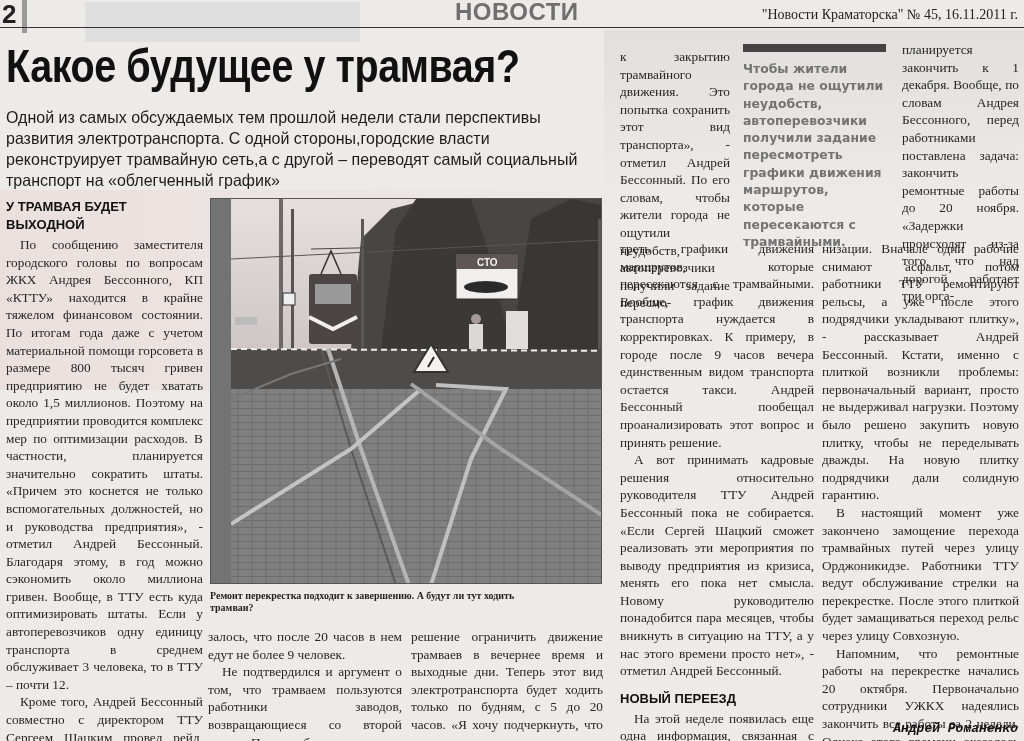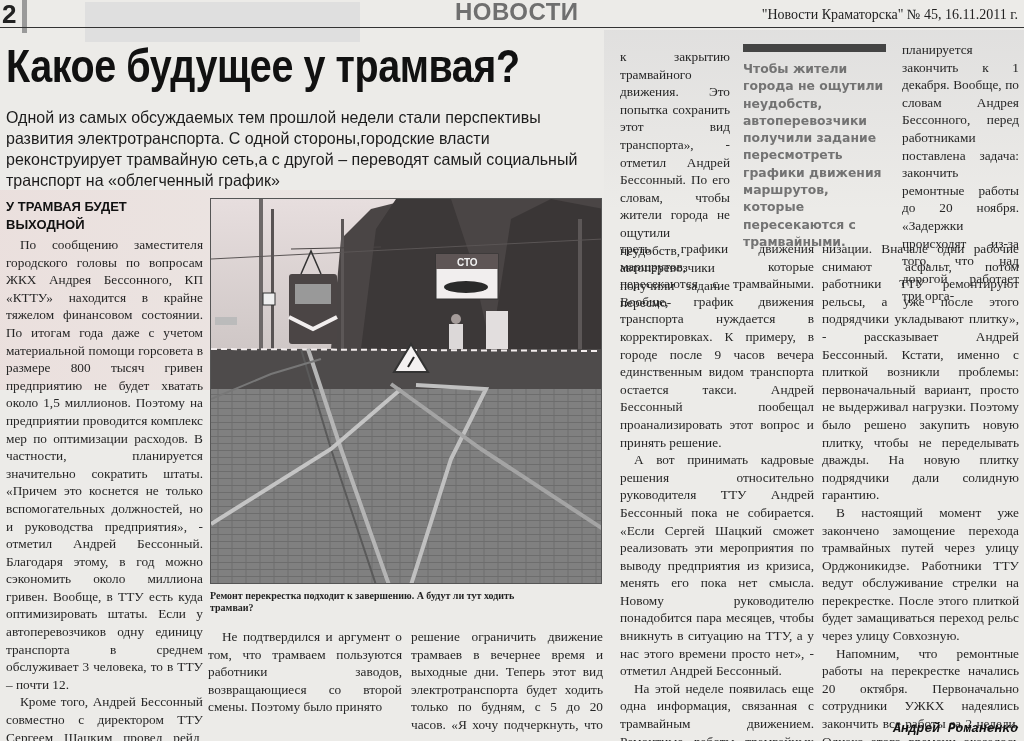--- a/index.html
+++ b/index.html
@@ -76,21 +76,21 @@
     .col1 { left: 6px; top: 198px; width: 197px; }
     .col2a { left: 208px; top: 628px; width: 194px; }
     .col2b { left: 411px; top: 628px; width: 192px; }
     .col3a { left: 620px; top: 48px; width: 110px; }
     .col3b { left: 620px; top: 240px; width: 194px; }
     .col4a { left: 902px; top: 41px; width: 117px; }
     .col4b { left: 822px; top: 240px; width: 197px; }
     
     .photo {
       position: absolute; left: 210px; top: 198px; width: 392px; height: 386px;
-      border: 1px solid #555; overflow: hidden; background: #737373;
+      border: 1px solid #555; overflow: hidden; background: #737373; padding-left: 20px;
     }
     .caption {
       position: absolute; left: 210px; top: 590px; width: 340px;
       font-family: Liberation Serif, serif; font-weight: bold;
       font-size: 10px; line-height: 11.5px; color: #222;
     }
     
     .pull-bar {
       position: absolute; left: 743px; top: 44px; width: 143px; height: 8px; background: #444;
     }
@@ -185,32 +185,34 @@
     <path d="M90 150 L120 250 L165 386" stroke="#5a5a5a" stroke-width="2" fill="none"></path>
     <path d="M205 186 L275 190 L240 260 L200 386" stroke="#c0c0c0" stroke-width="4" fill="none"></path>
     <path d="M0 325 L120 250 L190 190" stroke="#c4c4c4" stroke-width="4" fill="none"></path>
     <path d="M180 185 L270 250 L392 330" stroke="#a4a4a4" stroke-width="4" fill="none"></path>
     <path d="M0 200 L60 175 L110 160" stroke="#777" stroke-width="2" fill="none"></path>
   </svg>
 </div>
 <div class="caption">Ремонт перекрестка подходит к завершению. А будут ли тут ходить трамваи?</div>
 
 <div class="col col2a">
+  <p style="text-indent:0">залось, что после 20 часов в нем едут не более 9 человек.</p>
   <p>Не подтвердился  и аргумент о том, что трамваем пользуются работники заводов, возвращающиеся со второй смены.  Поэтому было принято</p>
 </div>
 <div class="col col2b">
   <p style="text-indent:0">решение ограничить движение трамваев в вечернее время и выходные дни. Теперь этот вид электротранспорта  будет ходить только по будням, с 5 до 20 часов. «Я хочу подчеркнуть, что эта мера не является шагом</p>
 </div>
 
 <div class="col col3a">
   <p style="text-indent:0">к закрытию трамвайного движения. Это попытка сохранить этот вид транспорта», - отметил Андрей Бессонный. По его словам, чтобы жители города не ощутили неудобств, автоперевозчики получили задание пересмо-</p>
 </div>
 <div class="col col3b">
   <p style="text-indent:0">треть графики движения маршрутов, которые пересекаются с трамвайными. Вообще, график движения транспорта нуждается в корректировках. К примеру, в городе после 9 часов вечера единственным видом транспорта остается такси. Андрей Бессонный пообещал проанализировать этот вопрос и принять решение.</p>
   <p>А вот принимать кадровые решения относительно руководителя ТТУ Андрей Бессонный пока не собирается. «Если Сергей Шацкий сможет реализовать эти мероприятия по выводу предприятия из кризиса, менять его пока нет смысла. Новому руководителю понадобится пара месяцев, чтобы вникнуть в ситуацию на ТТУ, а у нас этого времени просто нет», - отметил Андрей Бессонный.</p>
+  <div class="subhead" style="margin-top:10px">Новый переезд</div>
   <p>На этой неделе появилась еще одна информация, связанная с трамвайным движением. Ремонтные работы трамвайных путей на перекрестке улиц Днепропетровской и Орджоникидзе</p>
 </div>
 
 <div class="pull-bar"></div>
 <div class="pullquote">Чтобы жители города не ощутили неудобств, автоперевозчики получили задание пересмотреть графики движения маршрутов, которые пересекаются с трамвайными.</div>
 
 <div class="col col4a">
   <p style="text-indent:0">планируется закончить к 1 декабря. Вообще, по словам Андрея Бессонного, перед работниками поставлена задача: закончить ремонтные работы до 20 ноября. «Задержки происходят из-за того, что над дорогой работает три орга-</p>
 </div>
 <div class="col col4b">

